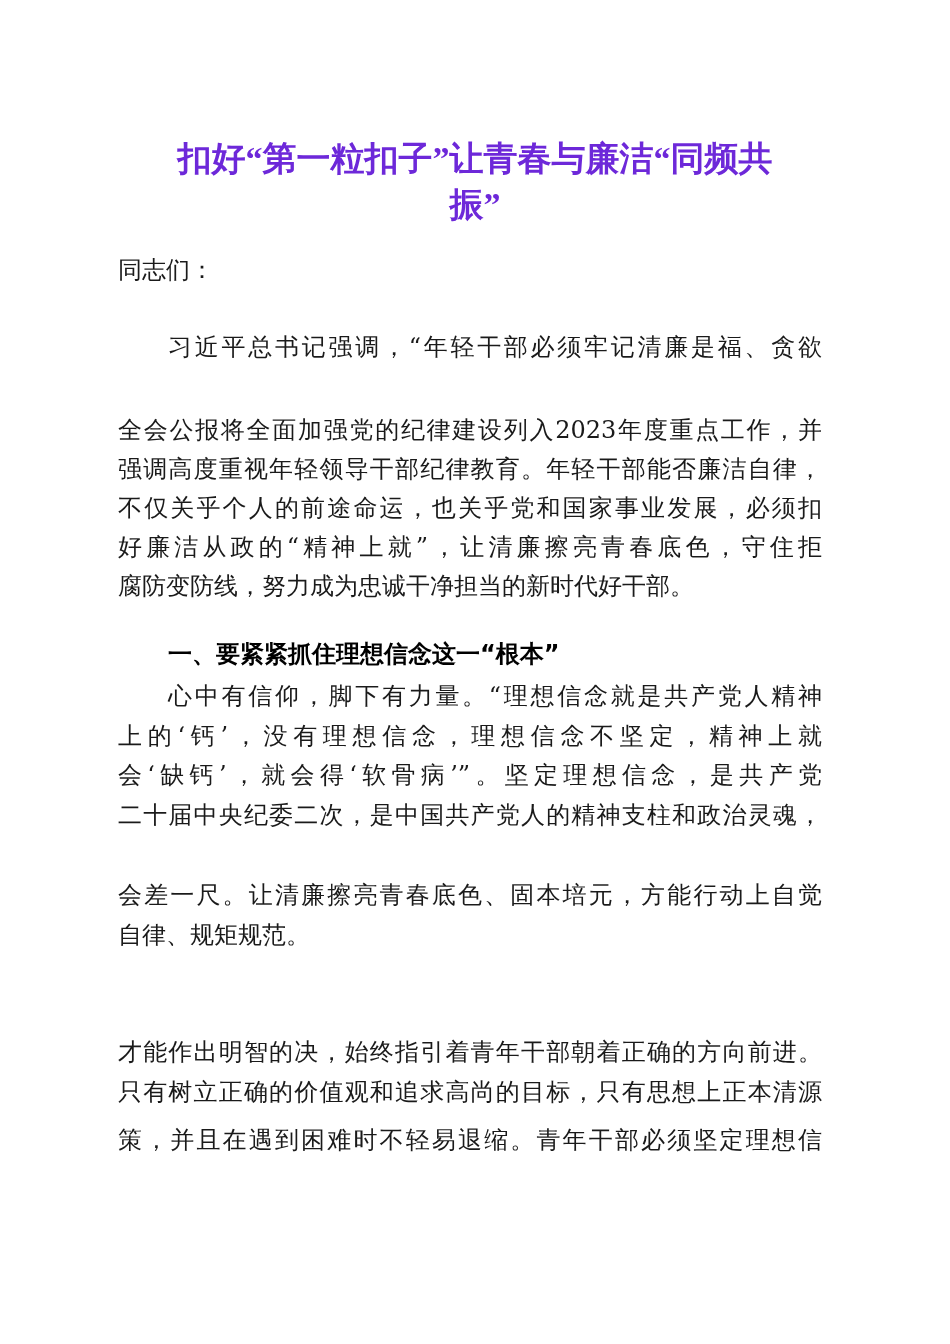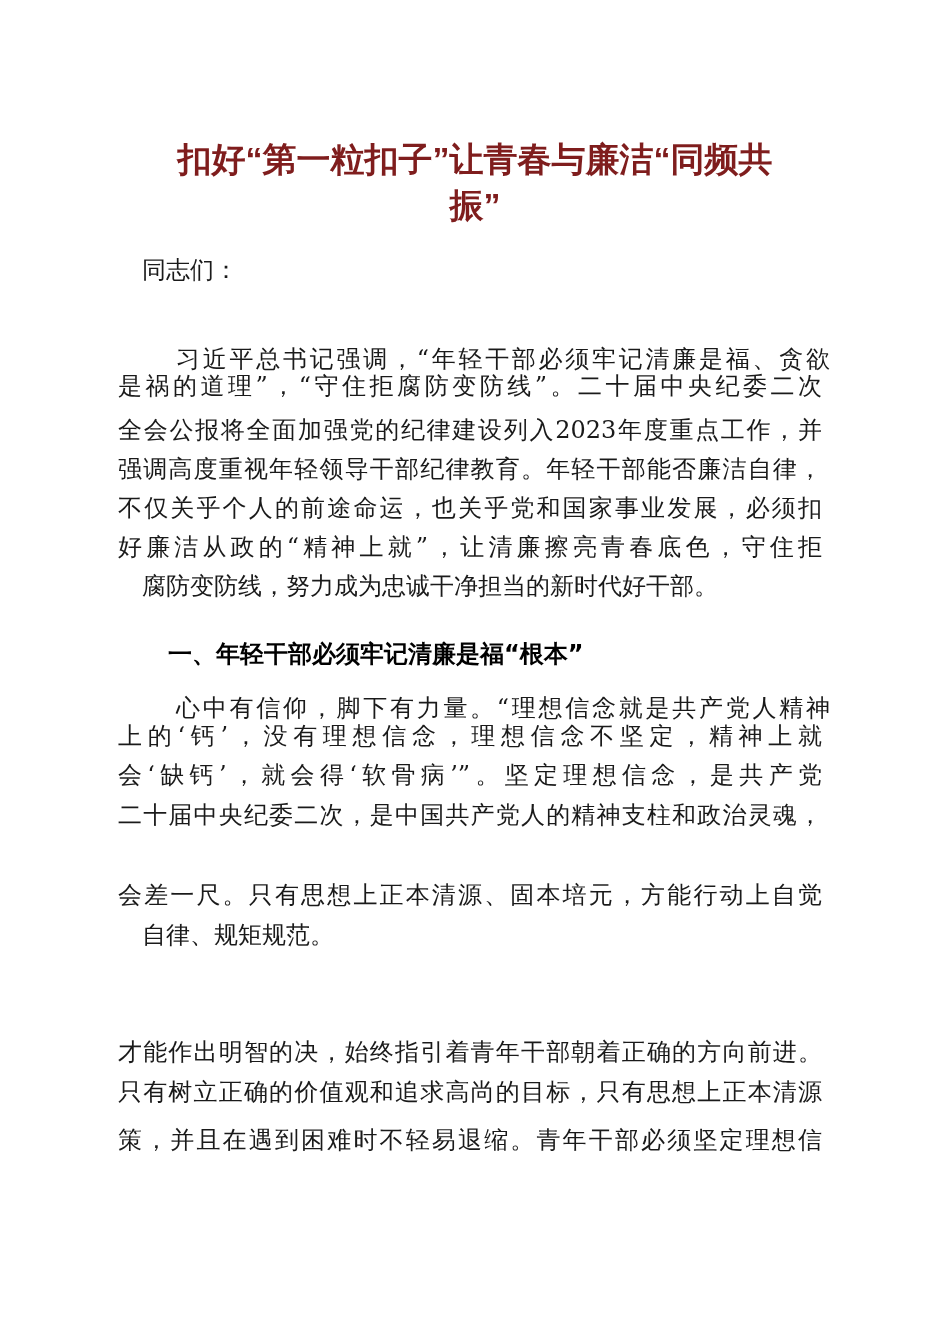--- a/index.html
+++ b/index.html
@@ -1,56 +1,55 @@
 <!DOCTYPE html>
 <html><head>
 <meta charset="utf-8">
 <style>
   html, body { margin: 0; padding: 0; background: #ffffff; }
   body { width: 950px; height: 1344px; position: relative; overflow: hidden;
          font-family: "DejaVu Serif", "Liberation Serif", serif; color: #111; }
   .page { position: absolute; left: 0; top: 0; width: 950px; height: 1344px; background: #fff; }
   .title { position: absolute; left: 100px; width: 750px; top: 136px; text-align: center;
-           font-family: Liberation Sans, sans-serif; font-weight: bold;
-           font-size: 34px; line-height: 46px; color: #7f1d1d; letter-spacing: 0px; }
+           font-family: Liberation Serif, serif; font-weight: bold;
+           font-size: 34px; line-height: 46px; color: #6d28d9; letter-spacing: 0px; }
   .line { position: absolute; left: 118px; width: 704px; height: 40px; font-size: 24px;
           line-height: 40px; white-space: nowrap; text-align: justify; text-align-last: justify;
           color: #1a1a1a; }
-  .line.last { text-align-last: left; margin-left: 24px; }
-  .line.indent { left: 176px; width: 654px; margin-top: 12px; }
+  .line.last { text-align-last: left; }
+  .line.indent { left: 168px; width: 654px; }
   .heading { position: absolute; left: 168px; font-size: 24px; line-height: 40px; font-weight: bold;
              font-family: "DejaVu Sans", "Liberation Sans", sans-serif; color: #000; white-space: nowrap; }
   .strong-lead { font-weight: bold; font-family: "DejaVu Serif", "Liberation Serif", serif; }
 </style>
 </head>
 <body>
 
 <div class="page">
 
   <div class="title">
     <div>扣好“第一粒扣子”让青春与廉洁“同频共</div>
     <div>振”</div>
   </div>
 
   <div class="line last" style="top:250px">同志们：</div>
 
   <div class="line indent" style="top:327px">习近平总书记强调，“年轻干部必须牢记清廉是福、贪欲</div>
-  <div class="line" style="top:366px">是祸的道理”，“守住拒腐防变防线”。二十届中央纪委二次</div>
   <div class="line" style="top:410px">全会公报将全面加强党的纪律建设列入2023年度重点工作，并</div>
   <div class="line" style="top:449px">强调高度重视年轻领导干部纪律教育。年轻干部能否廉洁自律，</div>
   <div class="line" style="top:488px">不仅关乎个人的前途命运，也关乎党和国家事业发展，必须扣</div>
   <div class="line" style="top:527px">好廉洁从政的“精神上就”，让清廉擦亮青春底色，守住拒</div>
   <div class="line last" style="top:566px">腐防变防线，努力成为忠诚干净担当的新时代好干部。</div>
 
-  <div class="heading" style="top:634px">一、年轻干部必须牢记清廉是福“根本”</div>
+  <div class="heading" style="top:634px">一、要紧紧抓住理想信念这一“根本”</div>
 
   <div class="line indent" style="top:676px">心中有信仰，脚下有力量。“理想信念就是共产党人精神</div>
   <div class="line" style="top:716px">上的‘钙’，没有理想信念，理想信念不坚定，精神上就</div>
   <div class="line" style="top:755px">会‘缺钙’，就会得‘软骨病’”。坚定理想信念，是共产党</div>
   <div class="line" style="top:795px">二十届中央纪委二次，是中国共产党人的精神支柱和政治灵魂，</div>
-  <div class="line" style="top:875px">会差一尺。只有思想上正本清源、固本培元，方能行动上自觉</div>
+  <div class="line" style="top:875px">会差一尺。让清廉擦亮青春底色、固本培元，方能行动上自觉</div>
   <div class="line last" style="top:915px">自律、规矩规范。</div>
 
   <div class="line" style="top:1032px">才能作出明智的决，始终指引着青年干部朝着正确的方向前进。</div>
   <div class="line" style="top:1072px">只有树立正确的价值观和追求高尚的目标，只有思想上正本清源</div>
   <div class="line" style="top:1120px">策，并且在遇到困难时不轻易退缩。青年干部必须坚定理想信</div>
 
 </div>
 
 </body></html>

